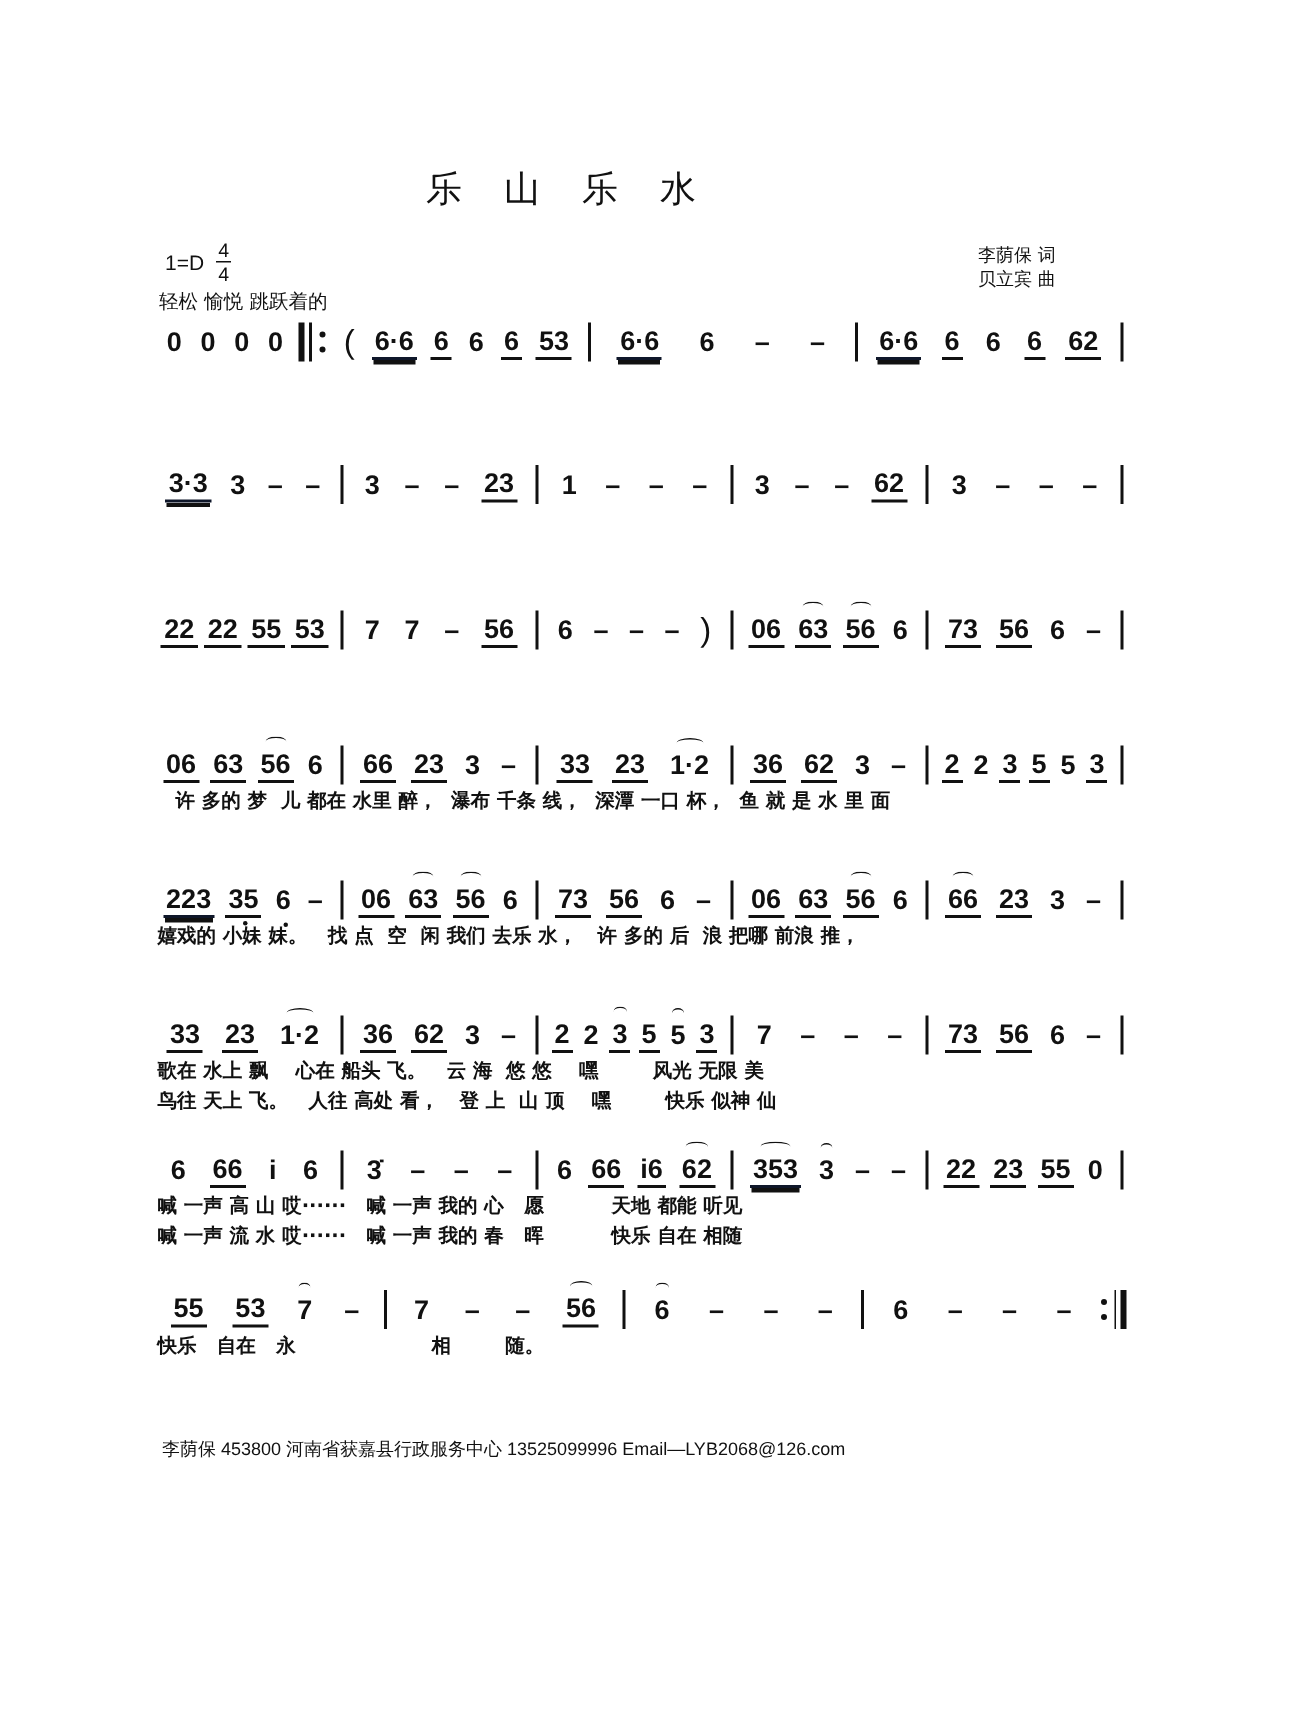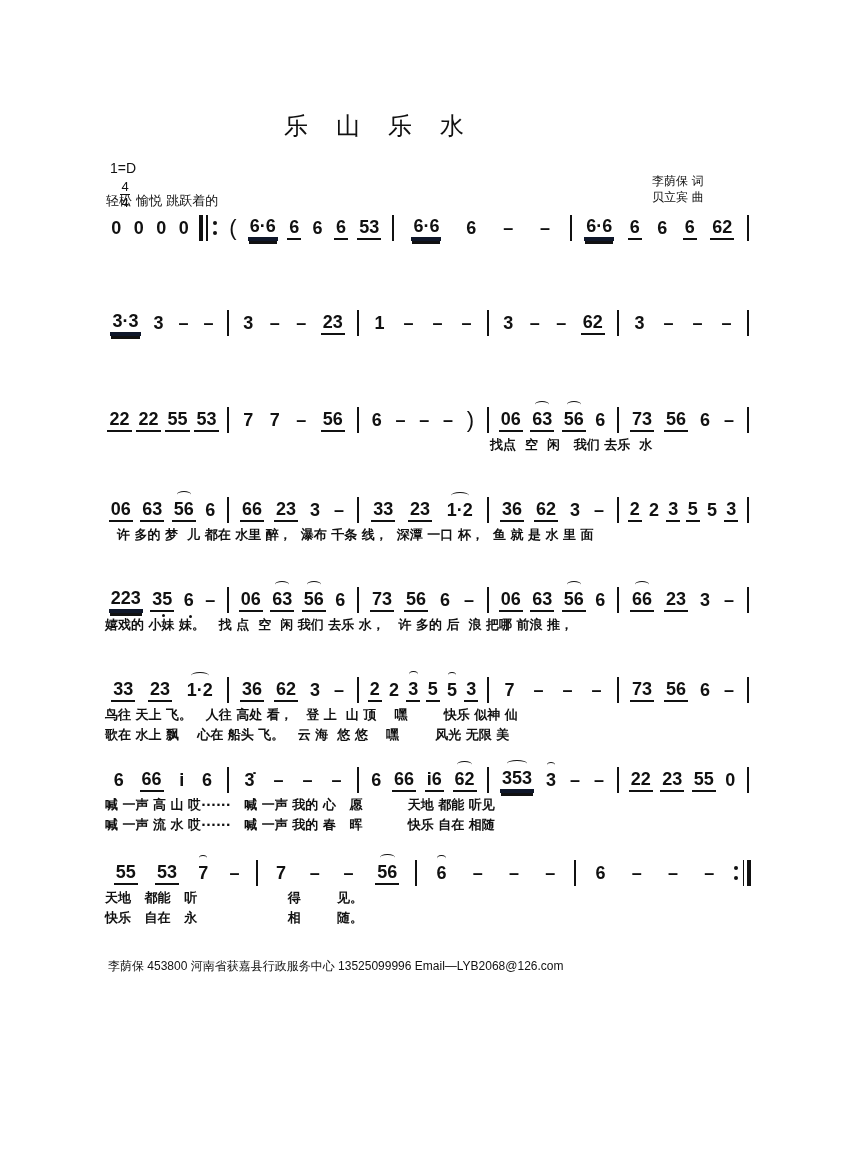--- a/index.html
+++ b/index.html
@@ -1,34 +1,34 @@
 <!DOCTYPE html>
 <html><head>
 <meta charset="utf-8">
 <style>
   html,body{margin:0;padding:0;background:#fff;}
   body{width:862px;height:1153px;position:relative;overflow:hidden;font-family:"DejaVu Sans","Liberation Sans",sans-serif;color:#111;}
   .title{position:absolute;left:0;width:748px;top:110px;text-align:center;font-family:"DejaVu Serif","Liberation Serif",serif;font-size:24px;letter-spacing:28px;padding-left:28px;box-sizing:border-box;}
-  .key{position:absolute;left:110px;top:160px;font-family:"Liberation Sans",sans-serif;font-size:14px;display:flex;align-items:center;gap:4px;flex-direction:column;}
+  .key{position:absolute;left:110px;top:160px;font-family:"Liberation Sans",sans-serif;font-size:14px;display:flex;align-items:center;gap:4px;}
   .frac{display:inline-flex;flex-direction:column;align-items:center;font-size:13px;line-height:13px;margin-left:4px;}
   .frac .bar{width:10px;height:1px;background:#111;margin:1px 0;}
   .tempo{position:absolute;left:106px;top:192px;font-size:13px;font-weight:normal;}
-  .credits{position:absolute;left:652px;top:173px;font-size:12px;line-height:16px;}
+  .credits{position:absolute;left:652px;top:162px;font-size:12px;line-height:16px;}
   .line{position:absolute;left:105px;width:650px;}
   .notes{display:flex;align-items:center;height:30px;font-family:"Liberation Sans",sans-serif;font-weight:bold;font-size:18px;position:relative;}
   .bar-line{width:2px;height:26px;background:#111;margin:0 6px;flex:none;}
   .dbl{display:inline-flex;gap:3px;align-items:center;margin:0 4px;}
   .dbl .thick{width:4px;height:26px;background:#111;}
   .dbl .thin{width:1.5px;height:26px;background:#111;}
   .colon{display:inline-flex;flex-direction:column;gap:6px;margin:0 2px;}
   .colon i{display:block;width:4px;height:4px;border-radius:50%;background:#111;}
   .measure{display:flex;flex:1;justify-content:space-around;align-items:center;}
   .n{position:relative;padding:0 2px;white-space:nowrap;}
   .u1{border-bottom:2px solid #111;}
-  .u2{border-bottom:4px solid #0f172a;box-shadow:0 4px 0 -1px #111;}
+  .u2{border-bottom:2px solid #0f172a;box-shadow:0 4px 0 -1px #111;}
   .dot-bot::after{content:"";position:absolute;left:50%;bottom:-7px;width:3px;height:3px;border-radius:50%;background:#111;}
   .tie::before{content:"";position:absolute;left:20%;right:20%;top:-8px;height:6px;border-top:1.5px solid #111;border-radius:50% 50% 0 0;}
   .lyrics{font-family:"DejaVu Sans",sans-serif;font-size:13px;font-weight:bold;height:20px;line-height:20px;white-space:pre;position:relative;}
   .footer{position:absolute;left:108px;top:958px;font-family:"Liberation Sans",sans-serif;font-size:12px;}
 </style>
 </head>
 <body>
 
 <div class="title">乐山乐水</div>
 
@@ -161,21 +161,20 @@
     </div>
     <span class="bar-line"></span>
     <div class="measure">
       <span class="n u1">73</span>
       <span class="n u1">56</span>
       <span class="n">6</span>
       <span class="n">–</span>
     </div>
     <span class="bar-line"></span>
   </div>
-  <div class="lyrics" style="padding-left:385px">找点  空  闲   我们 去乐  水</div>
 </div>
 
 <div class="line" style="top:495px">
   <div class="notes">
     <div class="measure">
       <span class="n u1">06</span>
       <span class="n u1">63</span>
       <span class="n u1 tie">56</span>
       <span class="n">6</span>
     </div>
@@ -286,22 +285,22 @@
     </div>
     <span class="bar-line"></span>
     <div class="measure">
       <span class="n u1">73</span>
       <span class="n u1">56</span>
       <span class="n">6</span>
       <span class="n">–</span>
     </div>
     <span class="bar-line"></span>
   </div>
+  <div class="lyrics">歌在 水上 飘    心在 船头 飞。   云 海  悠 悠    嘿        风光 无限 美</div>
   <div class="lyrics">鸟往 天上 飞。   人往 高处 看，   登 上  山 顶    嘿        快乐 似神 仙</div>
-  <div class="lyrics">歌在 水上 飘    心在 船头 飞。   云 海  悠 悠    嘿        风光 无限 美</div>
 </div>
 
 <div class="line" style="top:765px">
   <div class="notes">
     <div class="measure">
       <span class="n">6</span>
       <span class="n u1">66</span>
       <span class="n">i</span>
       <span class="n">6</span>
     </div>
@@ -370,17 +369,16 @@
     </div>
     <span class="dbl">
         <span class="colon">
           <i></i>
           <i></i>
         </span>
         <span class="thin"></span>
         <span class="thick"></span>
       </span>
   </div>
-  <div class="lyrics">天地   都能   听                    得        见。</div>
   <div class="lyrics">快乐   自在   永                    相        随。</div>
 </div>
 
 <div class="footer">李荫保 453800 河南省获嘉县行政服务中心 13525099996 Email—LYB2068@126.com</div>
 
 </body></html>

